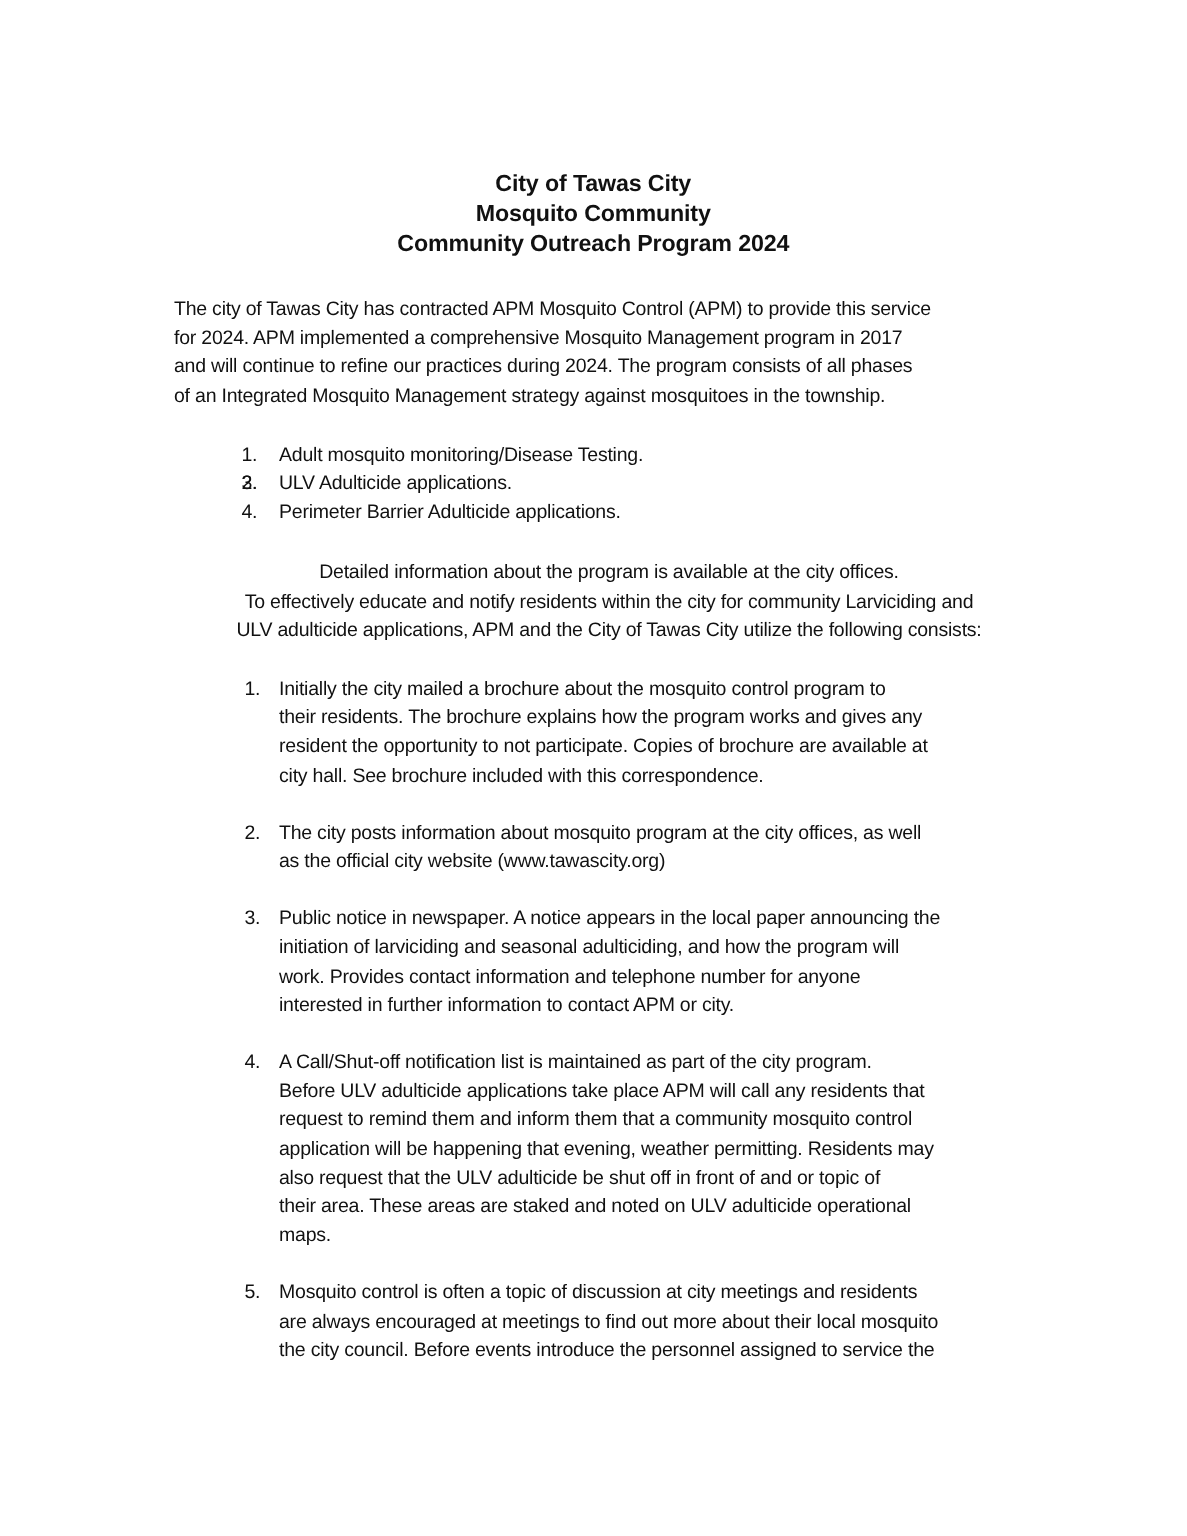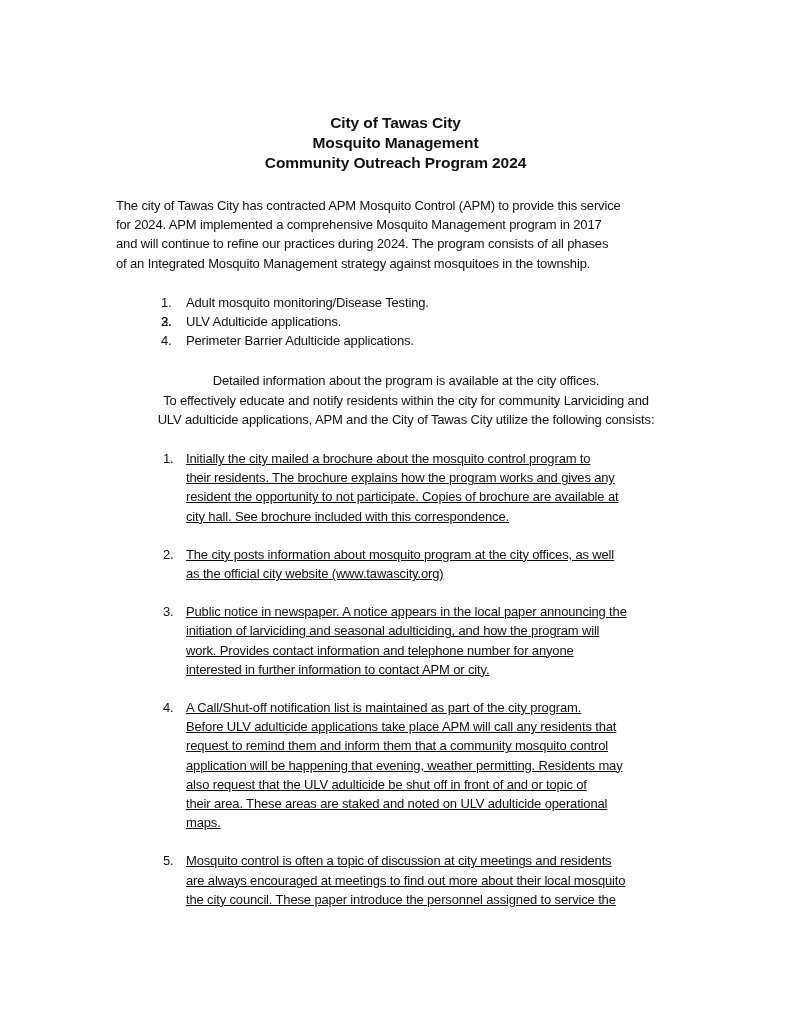--- a/index.html
+++ b/index.html
@@ -66,30 +66,30 @@
   }
   .methods li {
     position: relative;
     padding-left: 70px;
     margin-bottom: 19px;
   }
   .methods .num {
     position: absolute;
     left: 47px;
   }
-  .mline { display: block; white-space: nowrap; text-decoration: underline; }
+  .mline { display: block; white-space: nowrap; }
 </style>
 </head>
 <body>
 
 <div class="page">
 
   <div class="title-block">
     <span class="title-line">City of Tawas City</span>
-    <span class="title-line">Mosquito Management</span>
+    <span class="title-line">Mosquito Community</span>
     <span class="title-line">Community Outreach Program 2024</span>
   </div>
 
   <div class="body">
 
     <p class="para">
       <span class="intro-line">The city of Tawas City has contracted APM Mosquito Control (APM) to provide this service</span>
       <span class="intro-line">for 2024.  APM implemented a comprehensive Mosquito Management program in 2017</span>
       <span class="intro-line">and will continue to refine our practices during 2024.  The program consists of all phases</span>
       <span class="intro-line">of an Integrated Mosquito Management strategy against mosquitoes in the township.</span>
@@ -146,18 +146,18 @@
         <span class="mline">request to remind them and inform them that a community mosquito control</span>
         <span class="mline">application will be happening that evening, weather permitting.  Residents may</span>
         <span class="mline">also request that the ULV adulticide be shut off in front of and or topic of</span>
         <span class="mline">their area.  These areas are staked and noted on ULV adulticide operational</span>
         <span class="mline">maps.</span>
       </li>
       <li>
         <span class="num">5.</span>
         <span class="mline">Mosquito control is often a topic of discussion at city meetings and residents</span>
         <span class="mline">are always encouraged at meetings to find out more about their local mosquito</span>
-        <span class="mline">the city council. These paper introduce the personnel assigned to service the</span>
+        <span class="mline">the city council. Before events introduce the personnel assigned to service the</span>
       </li>
     </ol>
 
   </div>
 </div>
 
 </body></html>

